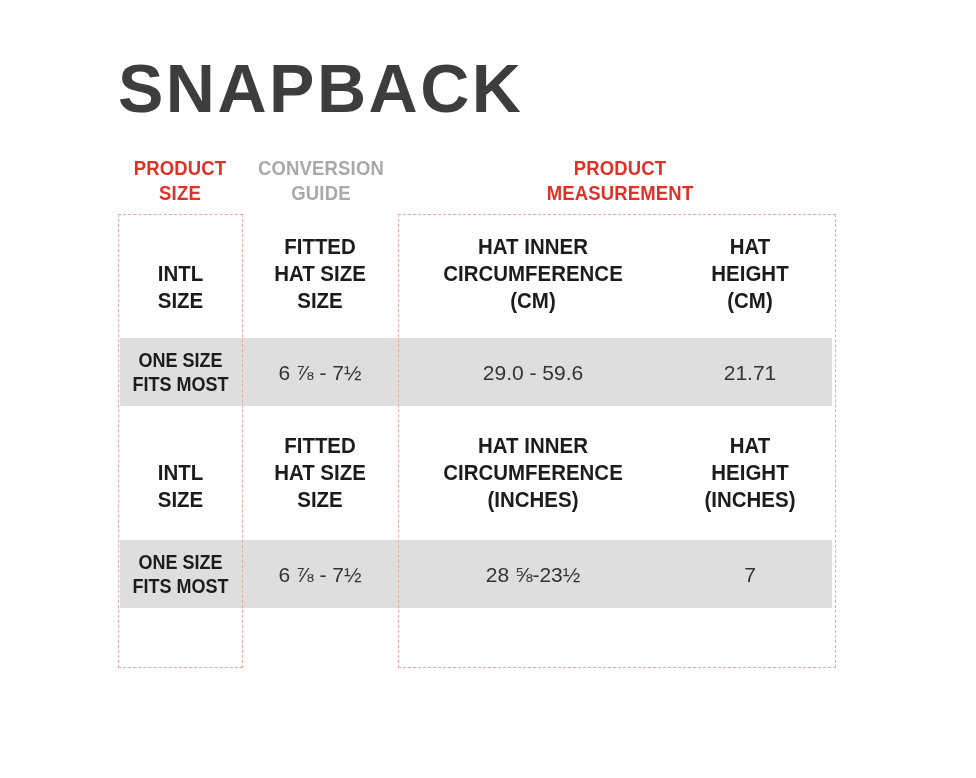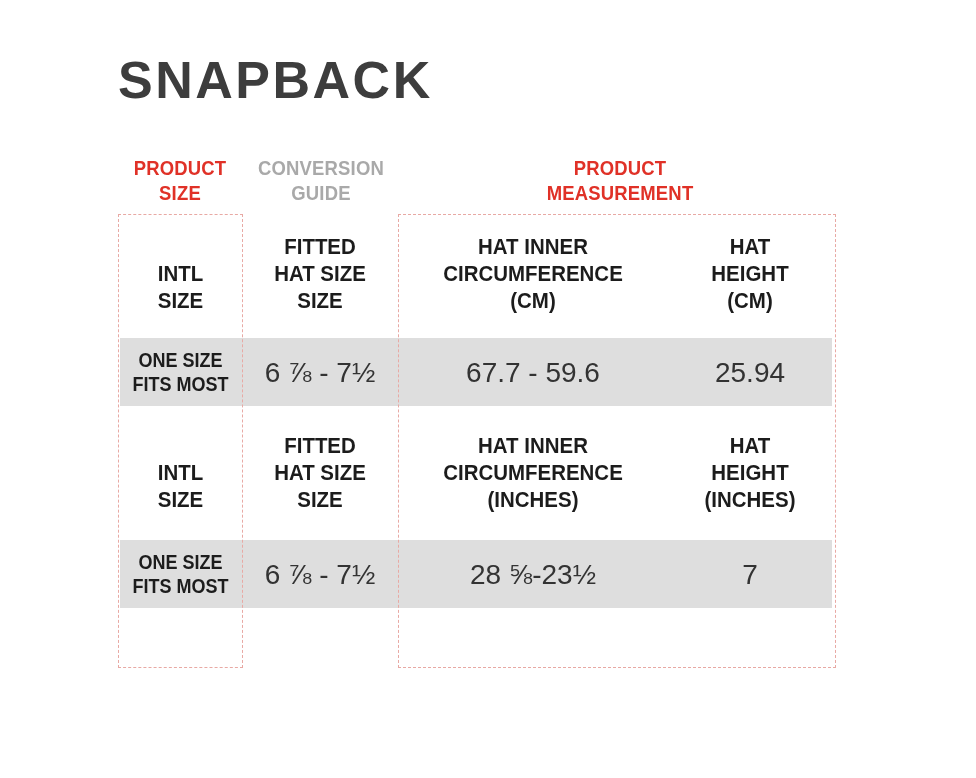--- a/index.html
+++ b/index.html
@@ -18,21 +18,21 @@
   .page {
     position: absolute;
     inset: 0;
   }
 
   
   .title {
     position: absolute;
     left: 118px;
     top: 54px;
-    font-size: 52px;
+    font-size: 68px;
     font-weight: 700;
     letter-spacing: 2.5px;
     color: #3d3d3d;
     line-height: 1;
     white-space: nowrap;
   }
 
   
   .section-caption {
     position: absolute;
@@ -99,21 +99,21 @@
     color: #1c1c1c;
     box-sizing: border-box;
   }
   .head-cell {
     font-weight: 700;
     font-size: 22px;
     line-height: 27px;
     transform: scaleX(0.93);
   }
   .data-cell {
-    font-size: 28px;
+    font-size: 21px;
     line-height: 25px;
     color: #333333;
     font-weight: 400;
   }
   .data-cell.tight {
     font-weight: 700;
     font-size: 20px;
     line-height: 24px;
     transform: scaleX(0.9);
     color: #1c1c1c;
@@ -188,23 +188,23 @@
     <div>(CM)</div>
   </div>
 
   <div class="cell data-cell tight col-intl row-1-two">
     <div>ONE SIZE</div>
     <div>FITS MOST</div>
   </div>
 
   <div class="cell data-cell col-fitted row-1">6 ⅞ - 7½</div>
 
-  <div class="cell data-cell col-circ row-1">67.7 - 59.6</div>
-
-  <div class="cell data-cell col-height row-1">25.94</div>
+  <div class="cell data-cell col-circ row-1">29.0 - 59.6</div>
+
+  <div class="cell data-cell col-height row-1">21.71</div>
 
   <div class="cell head-cell col-intl hdr-2-short">
     <div>INTL</div>
     <div>SIZE</div>
   </div>
 
   <div class="cell head-cell col-fitted hdr-2">
     <div>FITTED</div>
     <div>HAT SIZE</div>
     <div>SIZE</div>

